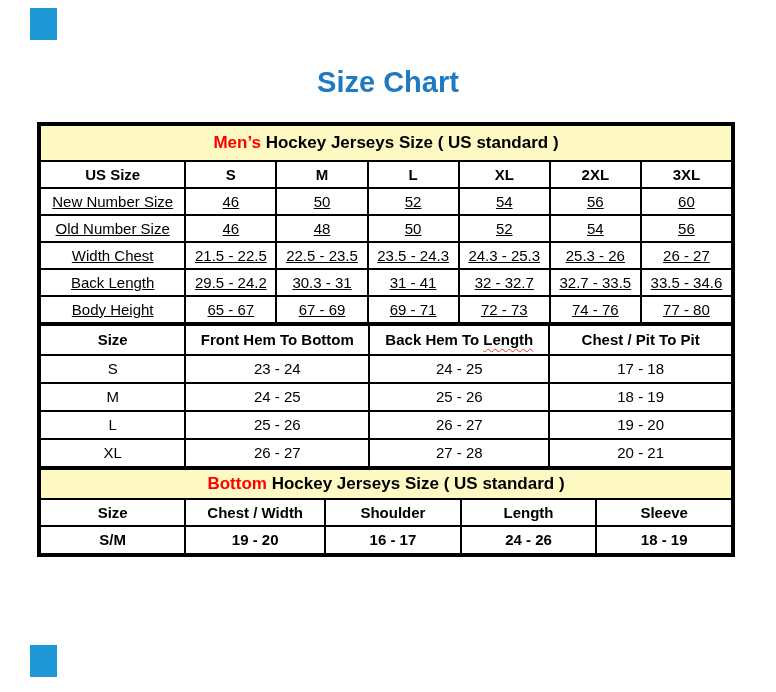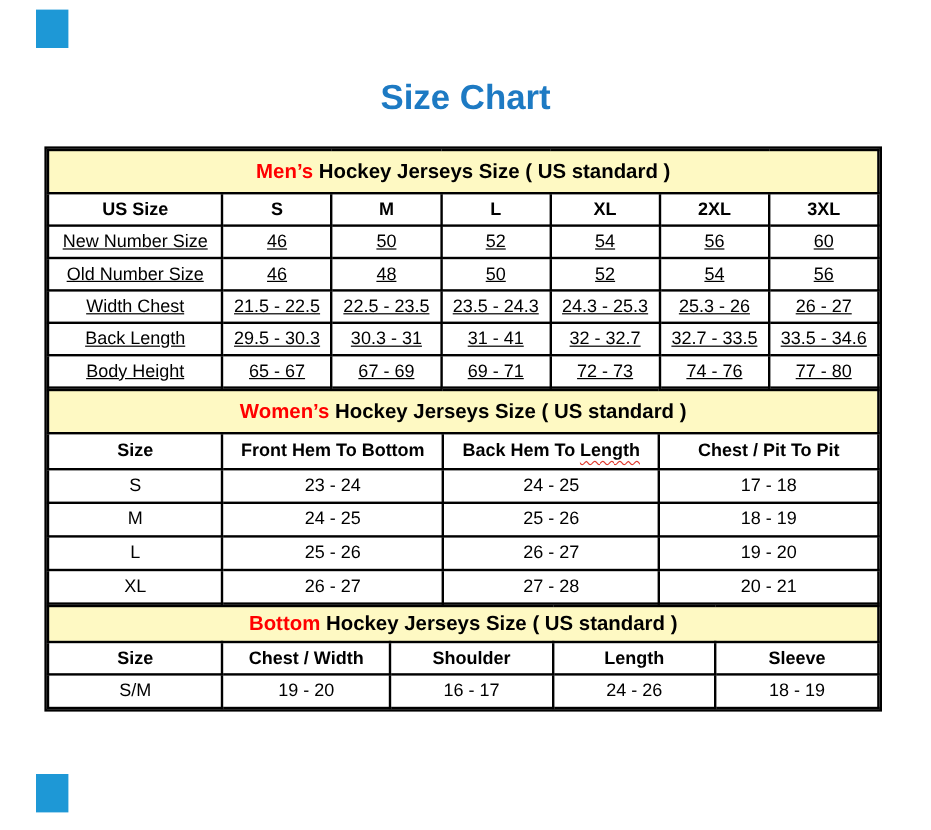--- a/index.html
+++ b/index.html
@@ -64,21 +64,21 @@
     font-weight: 700;
     font-size: 17px;
     height: 34px;
   }
   .accent { color: #ff0000; }
   tr.head-row th { font-weight: 700; height: 25px; }
   .t-mens  tr.data-row td { height: 25px; font-weight: 400; text-decoration: underline; }
   .t-womens tr.head-row th { height: 28px; }
   .t-womens tr.data-row td { height: 26px; font-weight: 400; }
   .t-youth tr.band-row td { height: 28px; }
-  .t-youth tr.data-row td { height: 26px; font-weight: 400; }
+  .t-youth tr.data-row td { height: 26px; font-weight: 700; }
   td.size-label { font-weight: 700; }
   .squiggle {
     margin-left: 4px;
     text-decoration-line: underline;
     text-decoration-style: wavy;
     text-decoration-color: #e03c31;
     text-decoration-thickness: 1px;
     text-underline-offset: 3px;
   }
 </style>
@@ -137,21 +137,21 @@
       <td>Width Chest</td>
       <td>21.5 - 22.5</td>
       <td>22.5 - 23.5</td>
       <td>23.5 - 24.3</td>
       <td>24.3 - 25.3</td>
       <td>25.3 - 26</td>
       <td>26 - 27</td>
     </tr>
     <tr class="data-row">
       <td>Back Length</td>
-      <td>29.5 - 30.3</td>
+      <td>29.5 - 24.2</td>
       <td>30.3 - 31</td>
       <td>31 - 41</td>
       <td>32 - 32.7</td>
       <td>32.7 - 33.5</td>
       <td>33.5 - 34.6</td>
     </tr>
     <tr class="data-row">
       <td>Body Height</td>
       <td>65 - 67</td>
       <td>67 - 69</td>
@@ -164,23 +164,20 @@
     </table>
 
   <table class="t-womens">
     <colgroup>
       <col style="width:21%">
         <col style="width:26.6%">
         <col style="width:26%">
         <col style="width:26.4%">
     </colgroup>
     <tbody>
-        <tr class="band-row">
-      <td colspan="4"><span class="accent">Women’s</span><span> Hockey Jerseys Size ( US standard )</span></td>
-    </tr>
     <tr class="head-row">
       <th>Size</th>
       <th>Front Hem To Bottom</th>
       <th><span>Back Hem To</span><span class="squiggle">Length</span></th>
       <th>Chest / Pit To Pit</th>
     </tr>
     <tr class="data-row">
       <td class="size-label">S</td>
       <td>23 - 24</td>
       <td>24 - 25</td>

